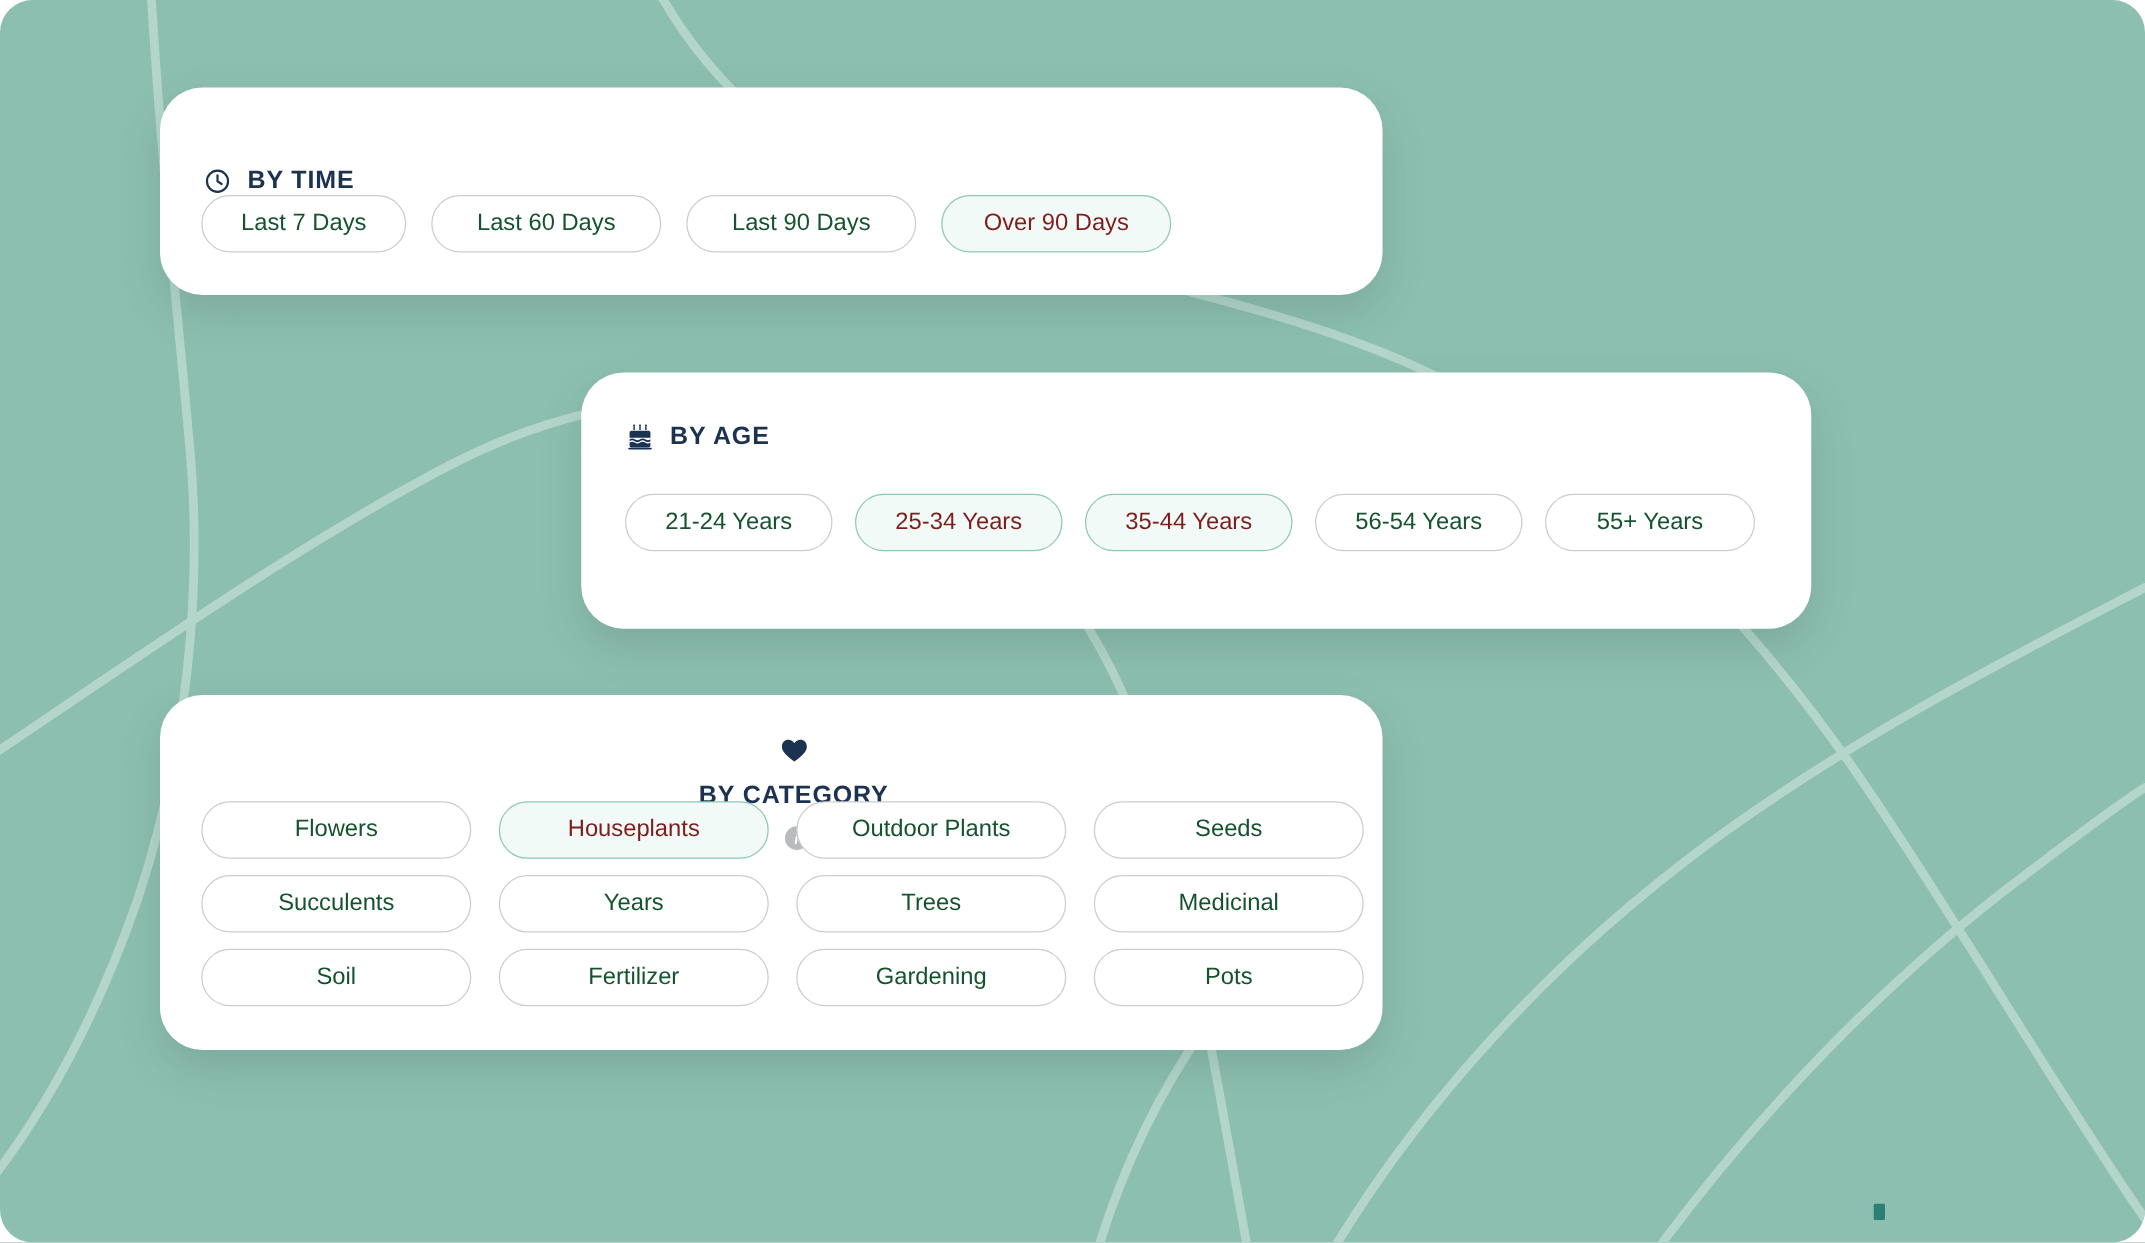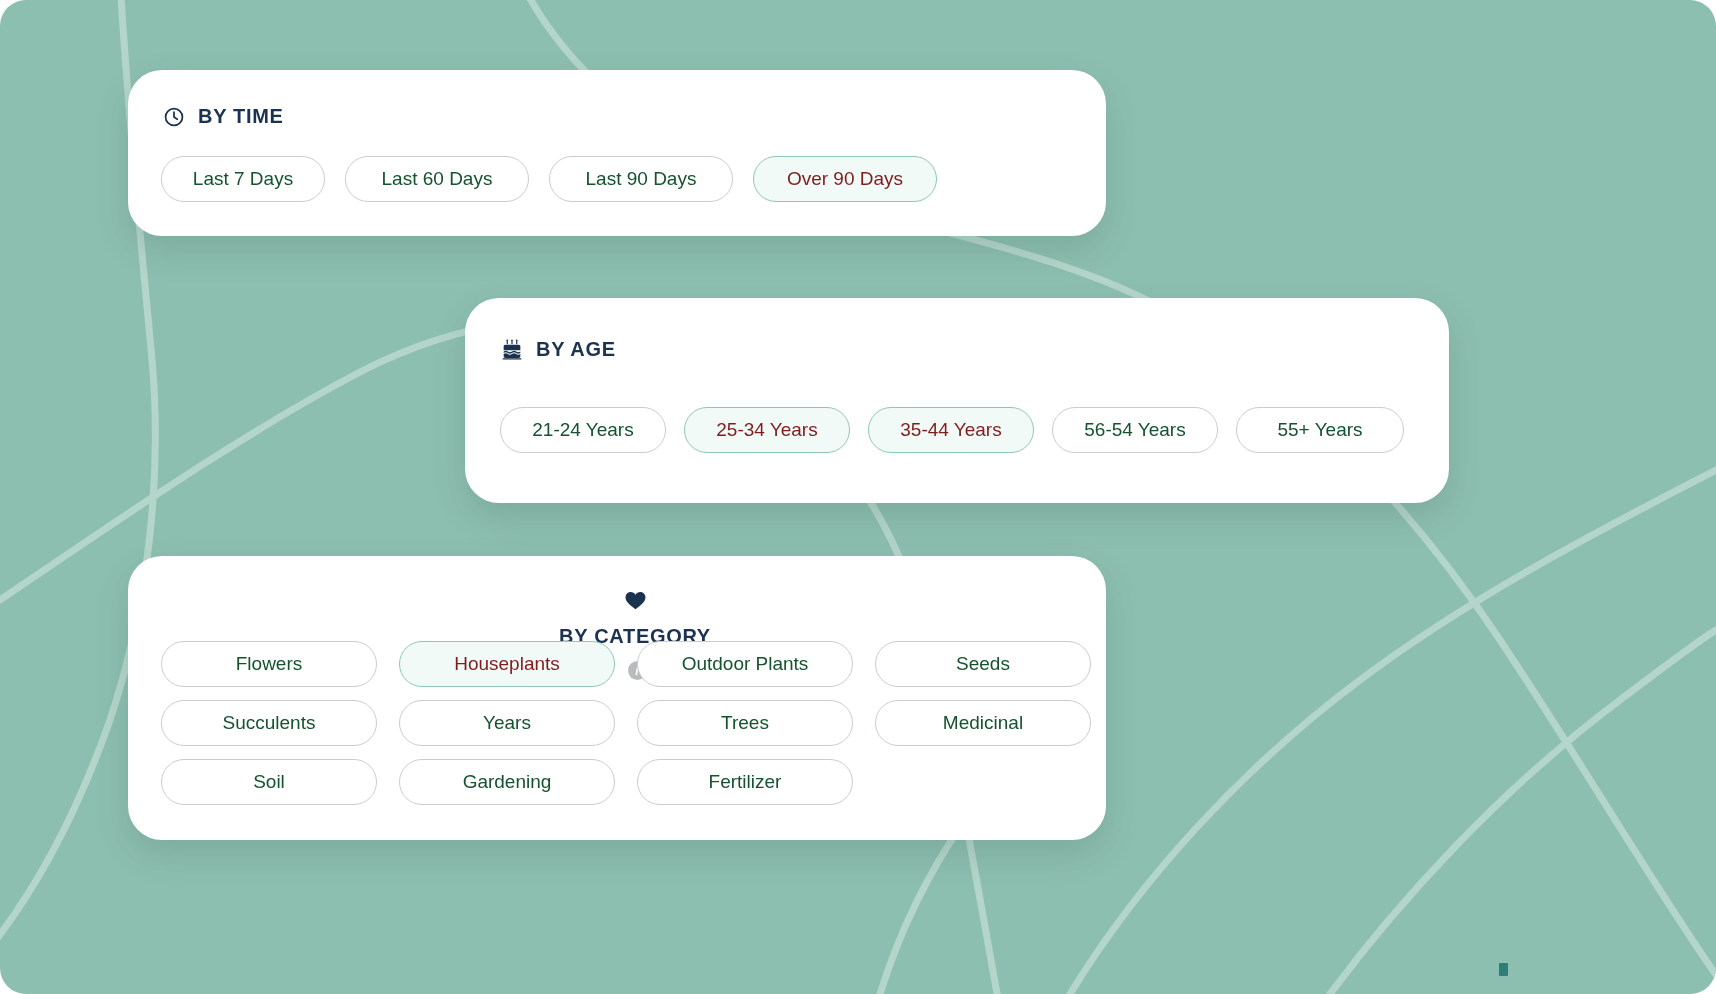--- a/index.html
+++ b/index.html
@@ -38,21 +38,21 @@
   #card-time     { left: 128px;  top: 70px;  width: 978px; height: 166px; }
   #card-age      { left: 465px;  top: 298px; width: 984px; height: 205px; }
   #card-category { left: 128px;  top: 556px; width: 978px; height: 284px; }
 
   .card-header {
     display: flex;
     align-items: center;
     gap: 13px;
   }
 
-  #card-time .card-header     { padding: 35px 0 0 35px; }
+  #card-time .card-header     { padding: 35px 0 0 35px; margin-top: 28px; }
   #card-age .card-header      { padding: 40px 0 0 36px; }
   #card-category .card-header { padding: 33px 0 0 36px; flex-direction: column; }
 
   .card-title {
     font-size: 20px;
     font-weight: bold;
     letter-spacing: 0.7px;
     color: #1b3250;
     white-space: nowrap;
   }
@@ -121,21 +121,21 @@
   #time-pills .pill:nth-child(4) { width: 184px; }
   #time-pills .pill:nth-child(5) { width: 186px; }
 
   
   #age-pills {
     position: absolute;
     left: 500px;
     top: 395px;
     gap: 18px;
   }
-  #age-pills .pill { width: 166px; margin-top: 12px; }
+  #age-pills .pill { width: 166px; }
   #age-pills .pill:nth-child(5) { width: 168px; }
 
   
   #category-grid {
     position: absolute;
     left: 161px;
     top: 641px;
     display: grid;
     grid-template-columns: repeat(4, 216px);
     gap: 13px 22px;
@@ -230,19 +230,20 @@
   <div id="category-grid">
       <div class="pill">Flowers</div>
       <div class="pill selected">Houseplants</div>
       <div class="pill">Outdoor Plants</div>
       <div class="pill">Seeds</div>
       <div class="pill">Succulents</div>
       <div class="pill">Years</div>
       <div class="pill">Trees</div>
       <div class="pill">Medicinal</div>
       <div class="pill">Soil</div>
+      <div class="pill">Fertilizer</div>
       <div class="pill">Gardening</div>
-      <div class="pill">Fertilizer</div>
+      <div class="pill">Pots</div>
     </div>
 
   <div class="corner-dot"></div>
 
 </div>
 
 </body></html>

